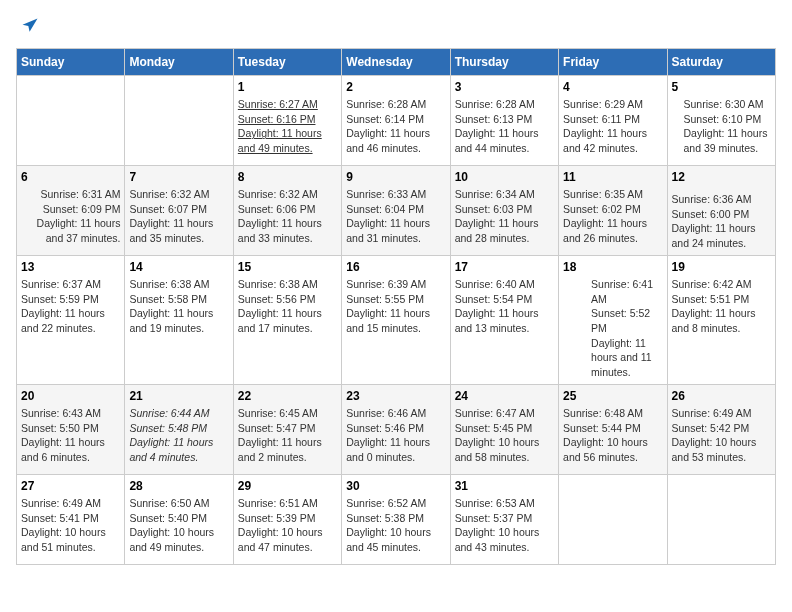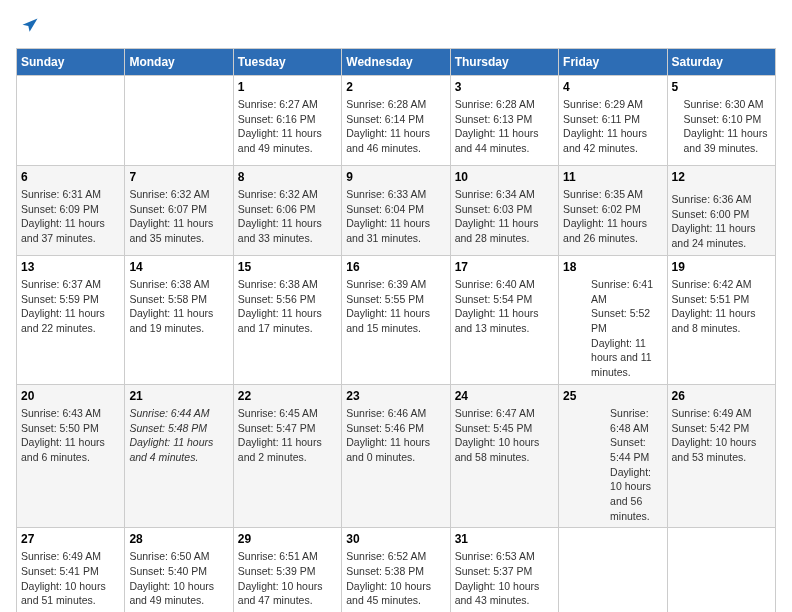--- a/index.html
+++ b/index.html
@@ -122,21 +122,21 @@
         <th>Friday</th>
         <th>Saturday</th>
       </tr>
   </thead>
   <tbody>
   <tr>
         <td class="empty-cell"></td>
         <td class="empty-cell"></td>
         <td>
           <div class="day-number">1</div>
-          <div class="cell-text" style="white-space: pre-line;">Sunrise: 6:27 AM
+          <div class="cell-text" style="white-space: pre-line; text-decoration: underline;">Sunrise: 6:27 AM
 Sunset: 6:16 PM
 Daylight: 11 hours and 49 minutes.</div>
         </td>
         <td>
           <div class="day-number">2</div>
           <div class="cell-text" style="white-space: pre-line;">Sunrise: 6:28 AM
 Sunset: 6:14 PM
 Daylight: 11 hours and 46 minutes.</div>
         </td>
         <td>
@@ -154,21 +154,21 @@
         <td>
           <div class="day-number">5</div>
           <div class="cell-text" style="white-space: pre-line; margin-left: 12px;">Sunrise: 6:30 AM
 Sunset: 6:10 PM
 Daylight: 11 hours and 39 minutes.</div>
         </td>
       </tr>
       <tr>
         <td>
           <div class="day-number">6</div>
-          <div class="cell-text" style="white-space: pre-line;">Sunrise: 6:31 AM
+          <div class="cell-text" style="white-space: pre-line; text-align: right;">Sunrise: 6:31 AM
 Sunset: 6:09 PM
 Daylight: 11 hours and 37 minutes.</div>
         </td>
         <td>
           <div class="day-number">7</div>
           <div class="cell-text" style="white-space: pre-line;">Sunrise: 6:32 AM
 Sunset: 6:07 PM
 Daylight: 11 hours and 35 minutes.</div>
         </td>
         <td>
@@ -272,21 +272,21 @@
 Daylight: 11 hours and 0 minutes.</div>
         </td>
         <td>
           <div class="day-number">24</div>
           <div class="cell-text" style="white-space: pre-line;">Sunrise: 6:47 AM
 Sunset: 5:45 PM
 Daylight: 10 hours and 58 minutes.</div>
         </td>
         <td>
           <div class="day-number">25</div>
-          <div class="cell-text" style="white-space: pre-line; margin-left: 47px;">Sunrise: 6:48 AM
+          <div class="cell-text" style="white-space: pre-line;">Sunrise: 6:48 AM
 Sunset: 5:44 PM
 Daylight: 10 hours and 56 minutes.</div>
         </td>
         <td>
           <div class="day-number">26</div>
           <div class="cell-text" style="white-space: pre-line;">Sunrise: 6:49 AM
 Sunset: 5:42 PM
 Daylight: 10 hours and 53 minutes.</div>
         </td>
       </tr>

